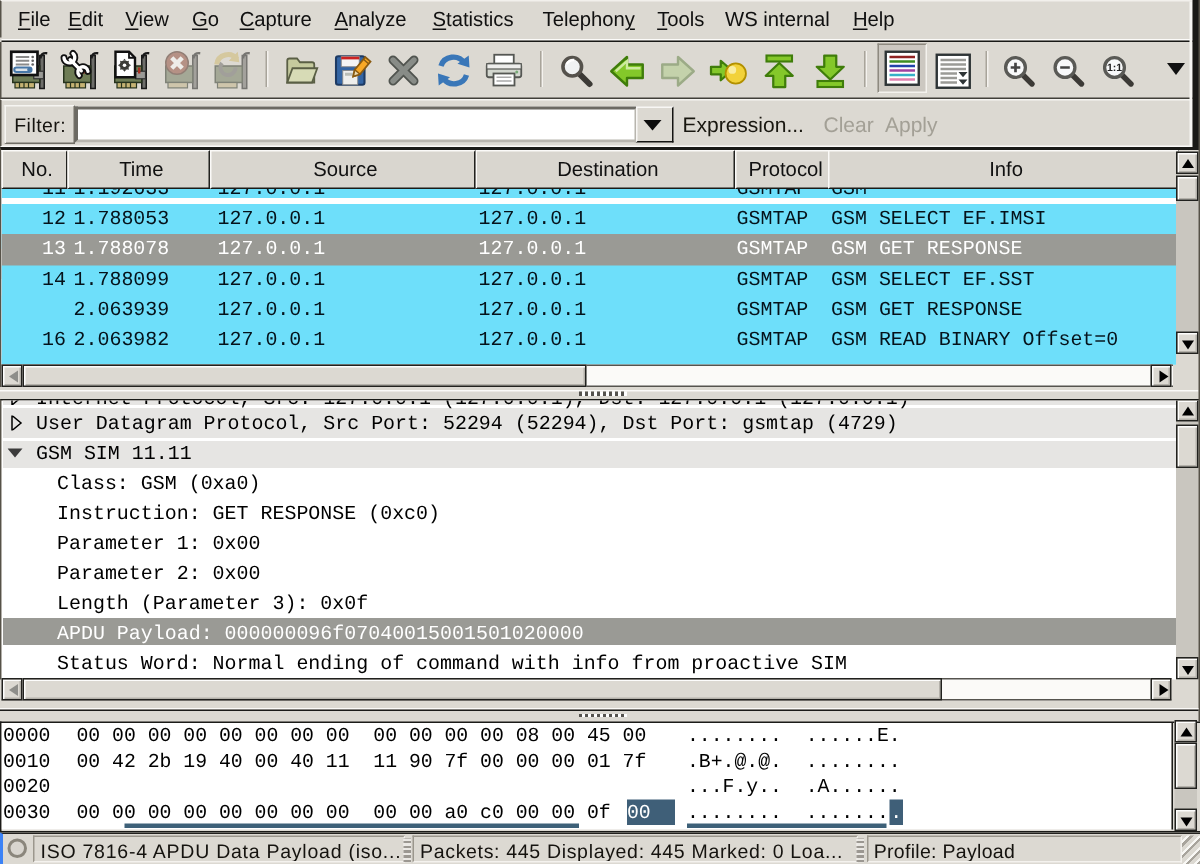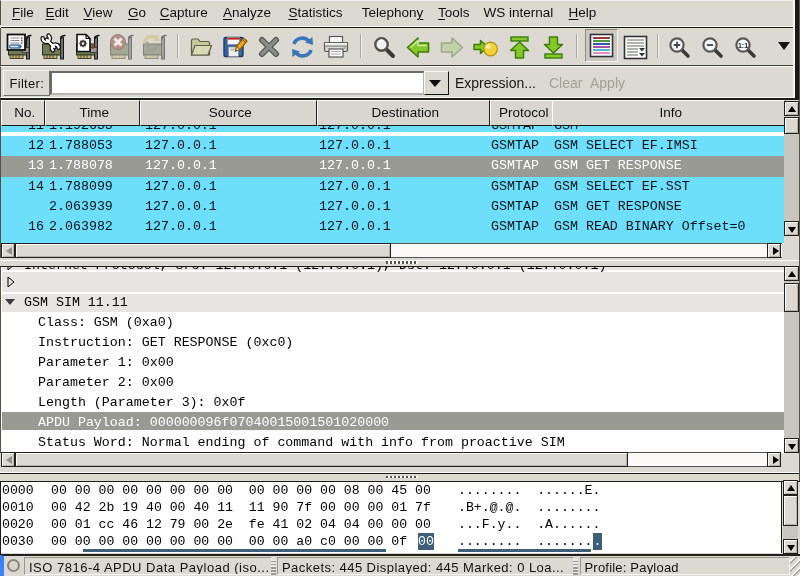--- a/index.html
+++ b/index.html
@@ -53,21 +53,21 @@
 
 #dpane { position:absolute; left:0; top:265.5px; width:800px; height:187px; background:#dcd9d2;
   border-top:1.5px solid #1b1b18; border-left:1px solid #565248; overflow:hidden; }
 .drow { position:absolute; left:1px; width:782px; height:20px; font-size:13.3px; font-family:"Liberation Mono",monospace; color:#000; white-space:pre; }
 .drow span { position:absolute; top:3px; }
 
 #hpane { position:absolute; left:0; top:481px; width:800px; height:74px; background:#dcd9d2;
   border:1.5px solid #1b1b18; border-right:none; overflow:hidden; }
 .hrow { position:absolute; font-size:13.2px; font-family:"Liberation Mono",monospace; color:#000; white-space:pre; }
 
-#statusbar { position:absolute; left:0; top:555px; width:800px; height:21px; background:#dcd9d2; border-top:1px solid #23221f; border-left:4px solid #3b82f6; }
+#statusbar { position:absolute; left:0; top:555px; width:800px; height:21px; background:#dcd9d2; border-top:1px solid #23221f; border-left:2px solid #3b82f6; }
 .sbox { position:absolute; top:1px; height:18px; border:1px solid #9b978d; border-bottom-color:#f4f2ee; border-right-color:#f4f2ee;
   font-size:13px; letter-spacing:0.2px; color:#15130f; padding:2px 0 0 4px; white-space:nowrap; overflow:hidden; }
 </style>
 </head>
 <body>
 <div id="menubar">
   <div id="menuline1"></div>
     <div id="menuline2"></div>
   <span style="left:11px"><u>F</u>ile</span>
   <span style="left:44.5px"><u>E</u>dit</span>
@@ -377,21 +377,21 @@
 <div id="dpane">
     <div class="abs" style="left:0;top:0;width:783px;height:187px;background:#fff"></div>
     <div class="abs" style="left:1px;top:0;width:782px;height:3.4px;background:#e6e5e3"></div>
     <div class="abs" style="left:1px;top:5.5px;width:782px;height:19.5px;background:#e6e5e3"></div>
     <div class="abs" style="left:1px;top:27px;width:782px;height:18.8px;background:#e6e5e3"></div>
     <div class="drow" style="top:-12px;"><svg class="abs" style="left:5px;top:5px" width="8" height="10">
         <path d="M1 0 L7 5 L1 10 Z" fill="none" stroke="#000" stroke-width="1"></path>
       </svg><span style="left:22px">Internet Protocol, Src: 127.0.0.1 (127.0.0.1), Dst: 127.0.0.1 (127.0.0.1)</span></div>
     <div class="drow" style="top:5px;"><svg class="abs" style="left:5px;top:5px" width="8" height="10">
         <path d="M1 0 L7 5 L1 10 Z" fill="none" stroke="#000" stroke-width="1"></path>
-      </svg></div>
+      </svg><span style="left:22px">User Datagram Protocol, Src Port: 52294 (52294), Dst Port: gsmtap (4729)</span></div>
     <div class="drow" style="top:25px;"><svg class="abs" style="left:3px;top:6px" width="11" height="8">
         <path d="M0 1 L10 1 L5 7 Z" fill="#3c3c3c"></path>
       </svg><span style="left:22px">GSM SIM 11.11</span></div>
     <div class="drow" style="top:45px;"><span style="left:36px">Class: GSM (0xa0)</span></div>
     <div class="drow" style="top:65px;text-align:right;"><span style="left:36px">Instruction: GET RESPONSE (0xc0)</span></div>
     <div class="drow" style="top:85px;"><span style="left:36px">Parameter 1: 0x00</span></div>
     <div class="drow" style="top:105px;"><span style="left:36px">Parameter 2: 0x00</span></div>
     <div class="drow" style="top:125px;"><span style="left:36px">Length (Parameter 3): 0x0f</span></div>
     <div class="drow" style="top:145.5px;background:#9a9a95;height:18px;color:#fff"><span style="left:36px">APDU Payload: 000000096f07040015001501020000</span></div>
     <div class="drow" style="top:165px;"><span style="left:36px">Status Word: Normal ending of command with info from proactive SIM</span></div>
@@ -429,26 +429,25 @@
 <div id="hpane">
     <div class="abs" style="left:0;top:0;width:779.5px;height:71px;background:#fff"></div>
     <div class="abs" style="left:779.5px;top:0;width:1.5px;height:71px;background:#1b1b18"></div>
     <div class="hrow" style="left:1px;top:1px">0000</div>
     <div class="hrow" style="left:50px;top:1px">00 00 00 00 00 00 00 00  00 00 00 00 08 00 45 00</div>
     <div class="hrow" style="left:457px;top:1px">........  ......E.</div>
     <div class="hrow" style="left:1px;top:18.1px">0010</div>
     <div class="hrow" style="left:50px;top:18.1px">00 42 2b 19 40 00 40 11  11 90 7f 00 00 00 01 7f</div>
     <div class="hrow" style="left:457px;top:18.1px">.B+.@.@.  ........</div>
     <div class="hrow" style="left:1px;top:35.2px">0020</div>
-    <div class="hrow" style="left:50px;top:35.2px">00 01 cc 46 12 79 00 2e  fe 41 02 04 04 00 00 00</div>
     <div class="hrow" style="left:457px;top:35.2px">...F.y..  .A......</div>
     <div class="hrow" style="left:1px;top:52.300000000000004px">0030</div>
     <div class="hrow" style="left:50px;top:52.300000000000004px">00 00 00 00 00 00 00 00  00 00 a0 c0 00 00 0f </div>
     <div class="hrow" style="left:457px;top:52.300000000000004px">........  .......</div>
-    <div class="hrow" style="left:417px;top:50.5px;width:16px;height:17px;background:#3f5f78;color:#fff;text-align:center;line-height:17px">00</div>
+    <div class="hrow" style="left:417px;top:50.5px;width:32px;height:17px;background:#3f5f78;color:#fff;line-height:17px">00</div>
     <div class="hrow" style="left:592px;top:50.5px;width:9px;height:17px;background:#3f5f78;color:#fff;text-align:center;line-height:17px">.</div>
     <div class="abs" style="left:82px;top:66.5px;width:303px;height:3px;background:#3d6078"></div>
     <div class="abs" style="left:457px;top:67px;width:133px;height:3px;background:#3d6078"></div>
   </div>
 
 <div class="trough" style="left:783px;top:480px;width:15px;height:73.5px"></div>
 <div class="sbtn" style="left:783px;top:480px;width:15px;height:15px">
     <i class="arr up" style="left:3px;top:4px"></i>
   </div>
 <div class="thumb" style="left:783px;top:495px;width:15px;height:30.5px"></div>

